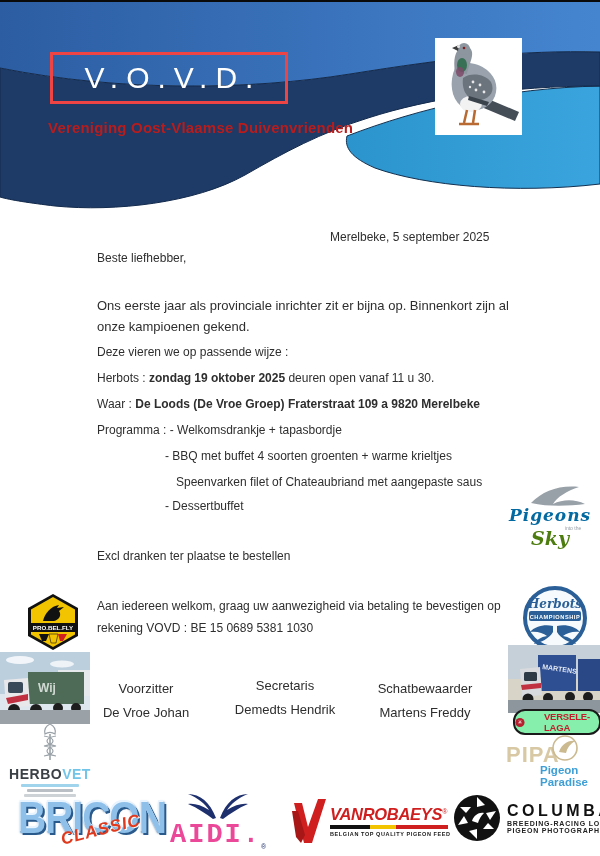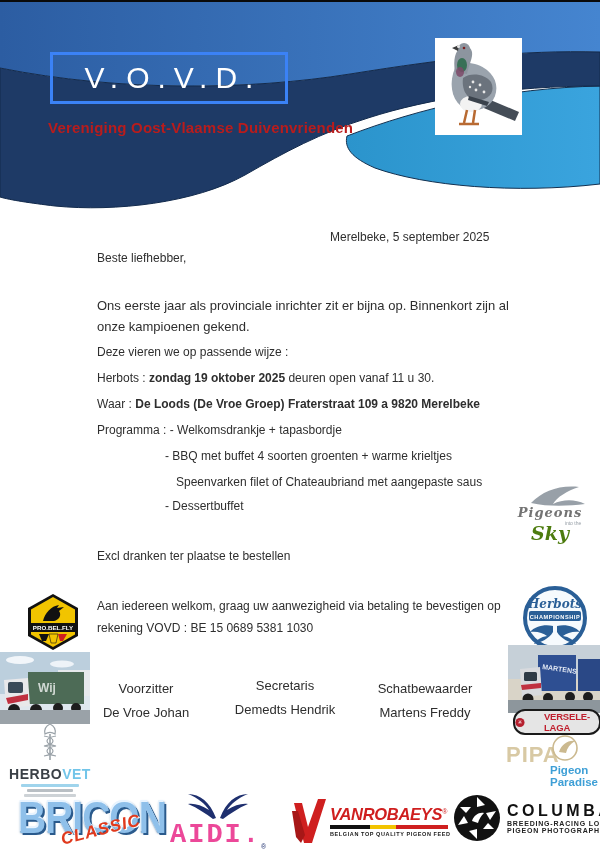--- a/index.html
+++ b/index.html
@@ -1,43 +1,43 @@
 <!DOCTYPE html>
 <html><head>
 <meta charset="utf-8">
 <style>
   html,body{margin:0;padding:0;background:#888;}
   .page{position:relative;width:600px;height:856px;background:#fff;overflow:hidden;
         font-family:"Liberation Sans",sans-serif;color:#2e2e2e;}
   .topline{position:absolute;left:0;top:0;width:600px;height:2px;background:#0a0a0a;}
   .hdr-svg{position:absolute;left:0;top:0;}
-  .vovd-box{position:absolute;left:50px;top:52px;width:232px;height:46px;border:3px solid #3b82f6;
+  .vovd-box{position:absolute;left:50px;top:52px;width:232px;height:46px;border:3px solid #ef4444;
             display:flex;align-items:center;justify-content:center;}
   .vovd-abbr{color:#fff;font-size:30px;font-weight:500;letter-spacing:8px;padding-left:8px;}
   .org-name{position:absolute;left:48px;top:119px;color:#b91c1c;font-size:15px;font-weight:600;letter-spacing:.2px;}
   .pigeon-box{position:absolute;left:435px;top:38px;width:87px;height:97px;background:#fff;}
   .line{position:absolute;font-size:12px;white-space:nowrap;}
   .para{position:absolute;font-size:13px;line-height:21px;}
   .officer{position:absolute;width:150px;text-align:center;font-size:13px;}
   .officer .t{margin-bottom:9px;}
   .logo{position:absolute;}
   
   .herbovet-name{font-size:14px;font-weight:700;letter-spacing:.5px;}
   .hv-dark{color:#3a4046;}
   .hv-light{color:#72c5e9;}
   .hv-bar{height:3px;margin:2px auto;border-radius:1px;}
   
-  .versele-pill{width:84px;height:22px;border:2px solid #1a1a1a;border-radius:12px;background:#e5e5e5;
+  .versele-pill{width:84px;height:22px;border:2px solid #1a1a1a;border-radius:12px;background:#86efac;
     display:flex;align-items:center;justify-content:center;gap:19px;}
   .versele-name{color:#c01f2e;font-weight:700;font-size:9.5px;letter-spacing:-0.2px;}
   
   .pipa-name{color:#d8c9a4;font-size:22px;font-weight:700;letter-spacing:1px;}
-  .pipa-tag{color:#3e9fd6;font-size:11.5px;font-weight:700;margin-top:-4px;margin-left:44px;}
-  
-  .psky-w1{font-family:"DejaVu Serif",serif;font-style:italic;font-weight:700;color:#737373;font-size:13px;letter-spacing:1px;}
+  .pipa-tag{color:#3e9fd6;font-size:11.5px;font-weight:700;margin-top:-4px;margin-left:34px;}
+  
+  .psky-w1{font-family:"DejaVu Serif",serif;font-style:italic;font-weight:700;color:#0369a1;font-size:17px;letter-spacing:1px;}
   .psky-w2{font-size:5px;color:#98a0a8;}
   .psky-w3{font-family:"DejaVu Serif",serif;font-style:italic;font-weight:700;color:#4d7c0f;font-size:19px;}
   
   .bricon-name{font-size:39px;font-weight:800;color:#8fc0ea;letter-spacing:-1px;transform:scaleY(1.12);
     text-shadow:-1px -1px 0 #e8f4ff,2px 2px 0 #2a5a8c,0 0 2px #2a5a8c;}
   .bricon-overlay{position:absolute;left:42px;top:24px;color:#e03a1e;font-size:17px;font-weight:800;
     font-style:italic;letter-spacing:1px;transform:rotate(-14deg);text-shadow:1px 1px 0 #fff;}
   
   .aidi-name{font-family:Liberation Mono, monospace;font-size:27px;font-weight:700;color:#ec4899;letter-spacing:2px;}
   .aidi-reg{font-size:7px;color:#1e2f6e;vertical-align:bottom;}

